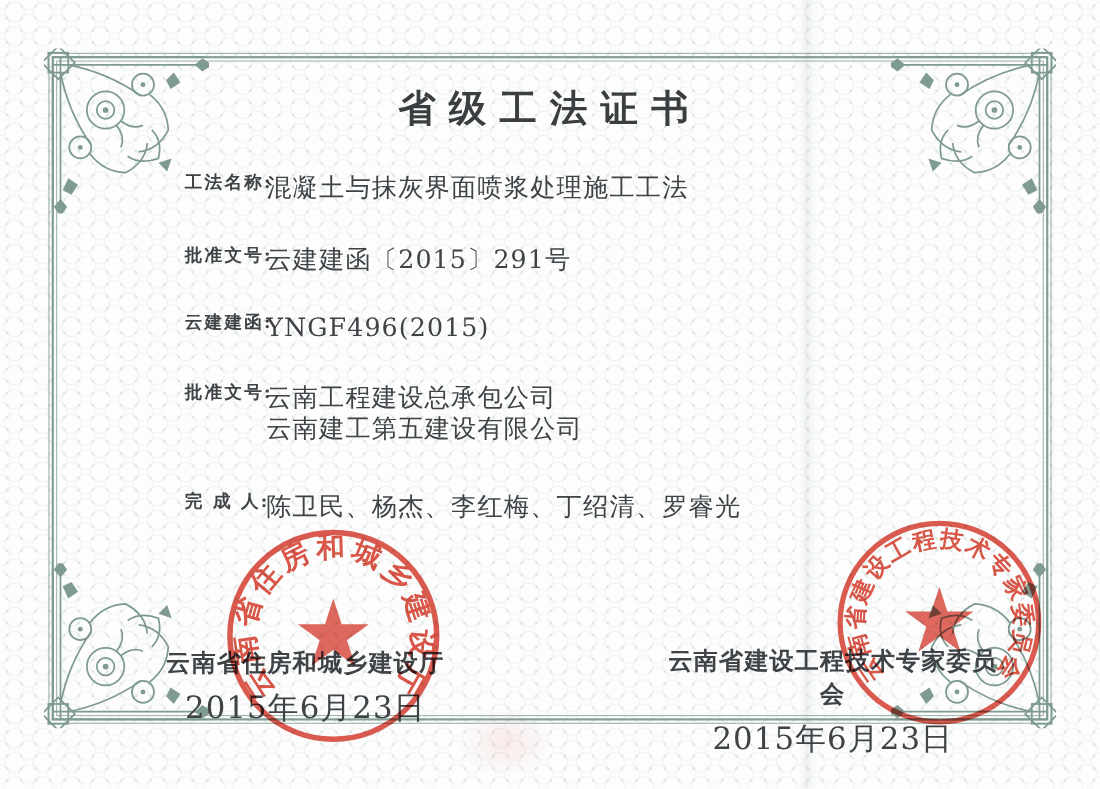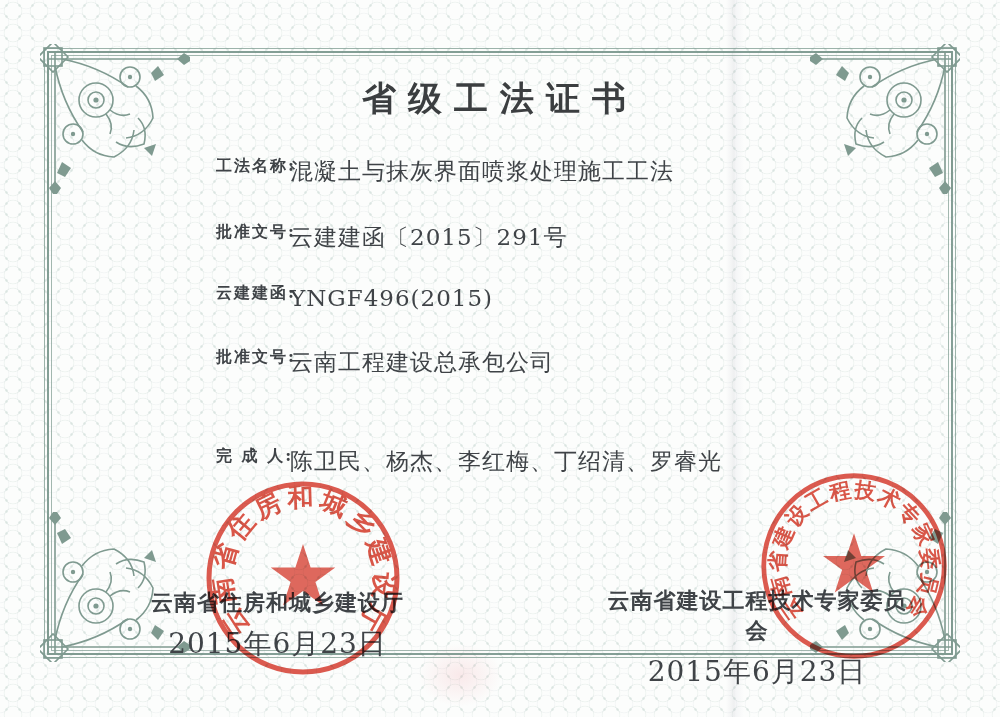--- a/index.html
+++ b/index.html
@@ -8,21 +8,20 @@
 
   .page {
     position:relative; width:1000px; height:717px; overflow:hidden;
     background-color:#fcfdfc;
     background-image:
       radial-gradient(circle, rgba(140,175,160,.20) .8px, transparent 1.7px),
       radial-gradient(circle, transparent 8.1px, rgba(140,175,160,.14) 8.8px, transparent 9.7px),
       radial-gradient(circle, transparent 8.1px, rgba(150,165,175,.10) 8.8px, transparent 9.7px);
     background-size: 13px 11px, 26px 22px, 26px 22px;
     background-position: 0 0, 0 0, 13px 11px;
-    padding-left: 48px;
   }
 
   
   .crease {
     position:absolute; top:0; left:726px; width:18px; height:717px;
     background:linear-gradient(90deg, transparent, rgba(120,120,140,.10) 45%, rgba(200,200,215,.14) 55%, transparent);
     pointer-events:none;
   }
   .smudge {
     position:absolute; left:400px; top:630px; width:120px; height:90px; border-radius:50%;
@@ -205,21 +204,21 @@
   <div class="row row-doc">
     <span class="lbl">批准文号:</span>
     <span class="val">云建建函〔2015〕291号</span>
   </div>
   <div class="row row-code">
     <span class="lbl">云建建函:</span>
     <span class="val">YNGF496(2015)</span>
   </div>
   <div class="row row-unit">
     <span class="lbl">批准文号:</span>
-    <span class="val"><span>云南工程建设总承包公司</span><br></span>
+    <span class="val"><span>云南工程建设总承包公司</span><br><span>云南建工第五建设有限公司</span></span>
   </div>
   <div class="row row-person">
     <span class="lbl">完 成 人:</span>
     <span class="val">陈卫民、杨杰、李红梅、丁绍清、罗睿光</span>
   </div>
 
   <div class="sig sig-left">
     <div class="org">云南省住房和城乡建设厅</div>
     <div class="date">2015年6月23日</div>
   </div>

